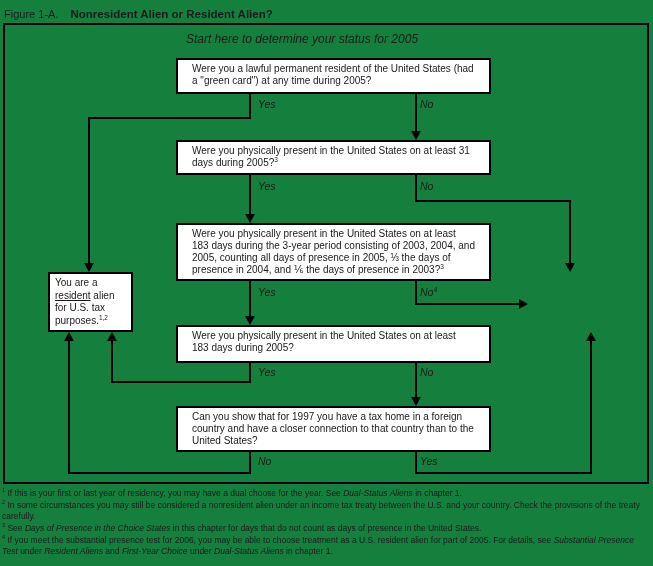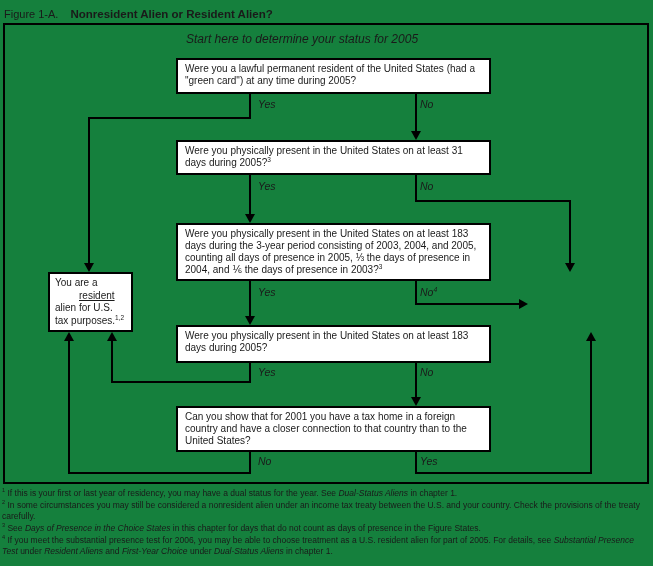--- a/index.html
+++ b/index.html
@@ -5,56 +5,56 @@
   html,body{margin:0;padding:0;background:#fff;}
   .page{position:relative;width:653px;height:566px;background:#15803d;
         font-family:"Liberation Sans","DejaVu Sans",sans-serif;color:#1a1a1a;overflow:hidden;}
   .title{position:absolute;left:4px;top:4px;white-space:nowrap;}
   .fig-label{font-size:11px;}
   .fig-heading{font-size:11.5px;font-weight:bold;margin-left:12px;}
   .frame{position:absolute;left:3px;top:23px;width:642px;height:457px;border:2px solid #000;}
   .start{position:absolute;left:3px;top:32px;width:598px;text-align:center;
          font-style:italic;font-size:12px;}
   .qbox{position:absolute;left:176px;width:315px;box-sizing:border-box;border:2px solid #000;
-        padding:3px 7px;font-size:10px;line-height:12px;background:#fff;}
+        padding:3px 14px;font-size:10px;line-height:12px;background:#fff;}
   .rbox{position:absolute;top:272px;width:85px;height:60px;box-sizing:border-box;
         border:2px solid #000;padding:3px 5px;font-size:10px;line-height:12.5px;background:#fff;}
   .lbl{position:absolute;font-style:italic;font-size:10.5px;white-space:nowrap;}
   .vl{position:absolute;width:2px;background:#000;}
   .hl{position:absolute;height:2px;background:#000;}
   .ad{position:absolute;width:0;height:0;border-left:5px solid transparent;
       border-right:5px solid transparent;border-top:9px solid #000;}
   .au{position:absolute;width:0;height:0;border-left:5px solid transparent;
       border-right:5px solid transparent;border-bottom:9px solid #000;}
   .ar{position:absolute;width:0;height:0;border-top:5px solid transparent;
       border-bottom:5px solid transparent;border-left:9px solid #000;}
   .fns{position:absolute;left:2px;top:488px;width:649px;font-size:8.5px;line-height:11px;}
   .fn{margin:0 0 1px 0;}
   sup{font-size:0.65em;line-height:0;}
   .it{font-style:italic;}
-  .ul{text-decoration:underline;margin-left:24px;}
+  .ul{text-decoration:underline;}
 </style>
 </head>
 <body>
 
 <div class="page">
 
   <div class="title">
     <span class="fig-label">Figure 1-A.</span><span class="fig-heading">Nonresident Alien or Resident Alien?</span>
   </div>
 
   <div class="frame"></div>
 
   <div class="start it">Start here to determine your status for 2005</div>
 
   <div class="qbox" style="top:58px;height:36px;"><span>Were you a lawful permanent resident of the United States (had a "green card") at any time during 2005?</span></div>
   <div class="qbox" style="top:140px;height:35px;"><span>Were you physically present in the United States on at least 31 days during 2005?</span><sup>3</sup></div>
   <div class="qbox" style="top:223px;height:58px;"><span>Were you physically present in the United States on at least 183 days during the 3-year period consisting of 2003, 2004, and 2005, counting all days of presence in 2005, ⅓ the days of presence in 2004, and ⅙ the days of presence in 2003?</span><sup>3</sup></div>
   <div class="qbox" style="top:325px;height:38px;"><span>Were you physically present in the United States on at least 183 days during 2005?</span></div>
-  <div class="qbox" style="top:406px;height:46px;"><span>Can you show that for 2001 you have a tax home in a foreign country and have a closer connection to that country than to the United States?</span></div>
+  <div class="qbox" style="top:406px;height:46px;"><span>Can you show that for 1997 you have a tax home in a foreign country and have a closer connection to that country than to the United States?</span></div>
 
   <div class="rbox" style="left:48px;"><span>You are a </span><span class="ul">resident</span><span> alien for U.S. tax purposes.</span><sup>1,2</sup></div>
 
   <div class="lbl" style="left:258px;top:98px;"><span>Yes</span></div>
   <div class="lbl" style="left:420px;top:98px;"><span>No</span></div>
   <div class="lbl" style="left:258px;top:180px;"><span>Yes</span></div>
   <div class="lbl" style="left:420px;top:180px;"><span>No</span></div>
   <div class="lbl" style="left:258px;top:286px;"><span>Yes</span></div>
   <div class="lbl" style="left:420px;top:286px;"><span>No</span><sup>4</sup></div>
   <div class="lbl" style="left:258px;top:366px;"><span>Yes</span></div>
@@ -97,19 +97,19 @@
   <div class="hl" style="left:68px;top:472px;width:183px;"></div>
   <div class="vl" style="left:68px;top:341px;height:133px;"></div>
   <div class="au" style="left:64px;top:332px;"></div>
 
   <div class="vl" style="left:415px;top:452px;height:22px;"></div>
   <div class="hl" style="left:415px;top:472px;width:177px;"></div>
   <div class="vl" style="left:590px;top:341px;height:133px;"></div>
   <div class="au" style="left:586px;top:332px;"></div>
 
   <div class="fns">
-    <p class="fn"><sup>1</sup><span> If this is your first or last year of residency, you may have a dual status for the year. See </span><span class="it">Dual-Status Aliens</span><span> in chapter 1.</span></p>
+    <p class="fn"><sup>1</sup><span> If this is your first or last year of residency, you may have a dual choose for the year. See </span><span class="it">Dual-Status Aliens</span><span> in chapter 1.</span></p>
     <p class="fn"><sup>2</sup><span> In some circumstances you may still be considered a nonresident alien under an income tax treaty between the U.S. and your country. Check the provisions of the treaty carefully.</span></p>
-    <p class="fn"><sup>3</sup><span> See </span><span class="it">Days of Presence in the Choice States</span><span> in this chapter for days that do not count as days of presence in the Figure States.</span></p>
+    <p class="fn"><sup>3</sup><span> See </span><span class="it">Days of Presence in the Choice States</span><span> in this chapter for days that do not count as days of presence in the United States.</span></p>
     <p class="fn"><sup>4</sup><span> If you meet the substantial presence test for 2006, you may be able to choose treatment as a U.S. resident alien for part of 2005. For details, see </span><span class="it">Substantial Presence Test</span><span> under </span><span class="it">Resident Aliens</span><span> and </span><span class="it">First-Year Choice</span><span> under </span><span class="it">Dual-Status Aliens</span><span> in chapter 1.</span></p>
   </div>
 
 </div>
 
 </body></html>

